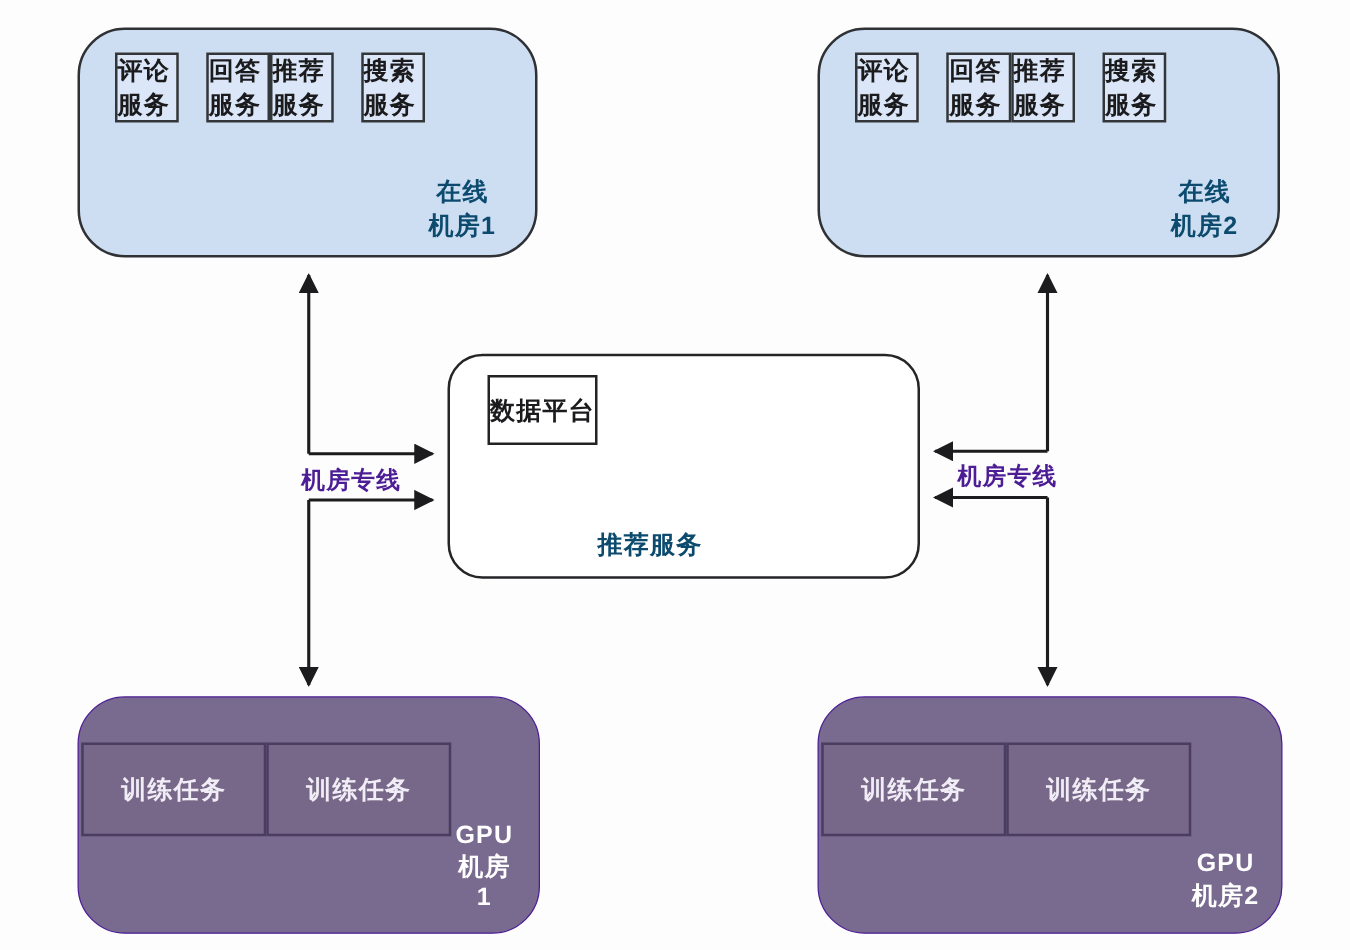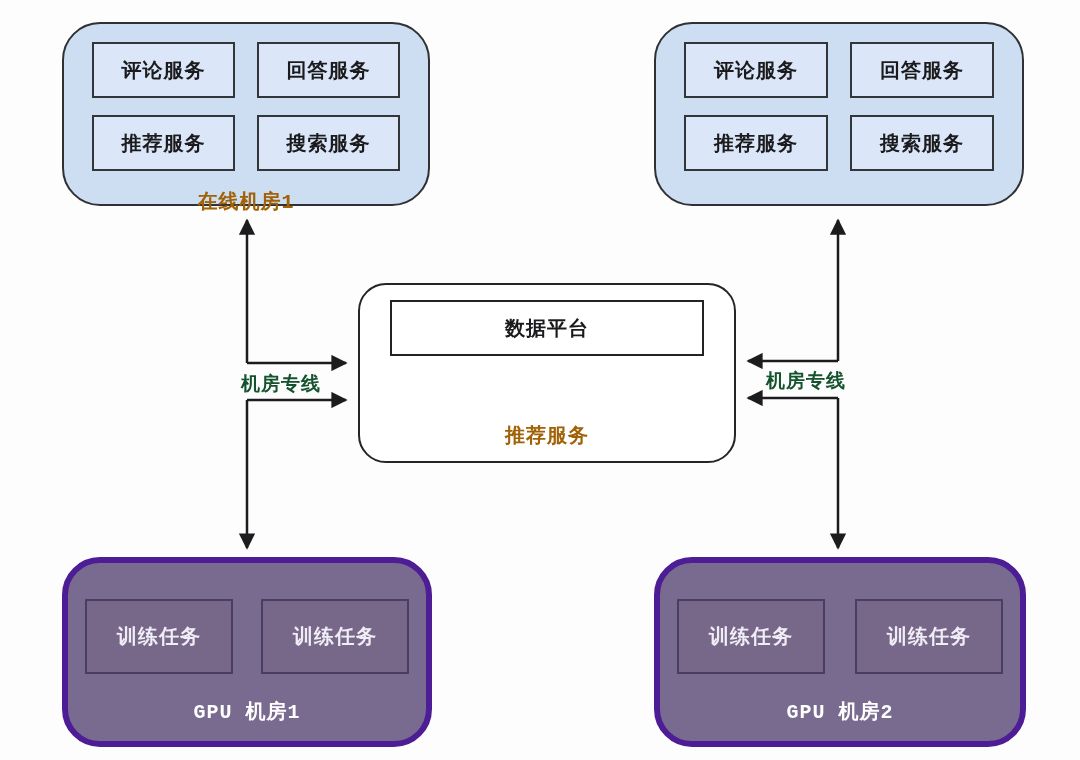--- a/index.html
+++ b/index.html
@@ -10,22 +10,21 @@
     width: 1080px;
     height: 760px;
     background: #fdfdfd;
     overflow: hidden;
   }
 
   
   .dc-box {
     position: absolute;
     display: flex;
-    flex-direction: column;
-    font-family: Liberation Mono, monospace;
+    flex-direction: row;
   }
 
   
   .online-dc {
     background: #cddef3;
     border: 2.5px solid #2f3134;
     border-radius: 38px;
     padding: 18px 28px 6px 28px;
   }
   .online-dc .svc-row { display: flex; gap: 22px; margin-bottom: 17px; }
@@ -40,21 +39,21 @@
     font-size: 20px;
     font-weight: 700;
     color: #1b1b1d;
     letter-spacing: 1px;
   }
   .dc-caption {
     margin-top: auto;
     text-align: center;
     font-size: 20px;
     font-weight: 700;
-    color: #a16207;
+    color: #0c4a6e;
     padding-bottom: 4px;
     letter-spacing: 1px;
   }
 
   
   .offline-dc {
     background: #ffffff;
     border: 2.5px solid #252527;
     border-radius: 28px;
     padding: 15px 30px 6px 30px;
@@ -63,23 +62,23 @@
   .offline-dc .svc-box {
     background: #ffffff;
     border: 2px solid #232325;
     height: 56px;
   }
   .offline-dc .dc-caption { padding-bottom: 6px; }
 
   
   .gpu-dc {
     background: #796a8f;
-    border: 6px solid #4c1d95;
+    border: 1px solid #4c1d95;
     border-radius: 38px;
-    padding: 36px 17px 8px 17px;
+    padding: 36px 17px 8px 2px;
   }
   .gpu-dc .svc-row { display: flex; justify-content: space-between; }
   .task-box {
     width: 148px;
     height: 75px;
     background: #776788;
     border: 2px solid #493d61;
     display: flex;
     align-items: center;
     justify-content: center;
@@ -96,21 +95,21 @@
     left: 0; top: 0;
     width: 1080px; height: 760px;
     pointer-events: none;
   }
   .edge-label {
     position: absolute;
     width: 116px;
     text-align: center;
     font-size: 19px;
     font-weight: 600;
-    color: #14532d;
+    color: #4c1d95;
     letter-spacing: 1px;
   }
 </style>
 </head>
 <body>
 
 <div class="canvas">
 
   <div class="dc-box online-dc" style="left:62px; top:22px; width:368px; height:184px;">
     <div class="svc-row">
@@ -126,20 +125,21 @@
 
   <div class="dc-box online-dc" style="left:654px; top:22px; width:370px; height:184px;">
     <div class="svc-row">
       <div class="svc-box">评论服务</div>
       <div class="svc-box">回答服务</div>
     </div>
     <div class="svc-row">
       <div class="svc-box">推荐服务</div>
       <div class="svc-box">搜索服务</div>
     </div>
+    <div class="dc-caption">在线机房2</div>
   </div>
 
   <div class="dc-box offline-dc" style="left:358px; top:283px; width:378px; height:180px;">
     <div class="svc-row">
       <div class="svc-box">数据平台</div>
     </div>
     <div class="svc-row">
     </div>
     <div class="dc-caption">推荐服务</div>
   </div>

